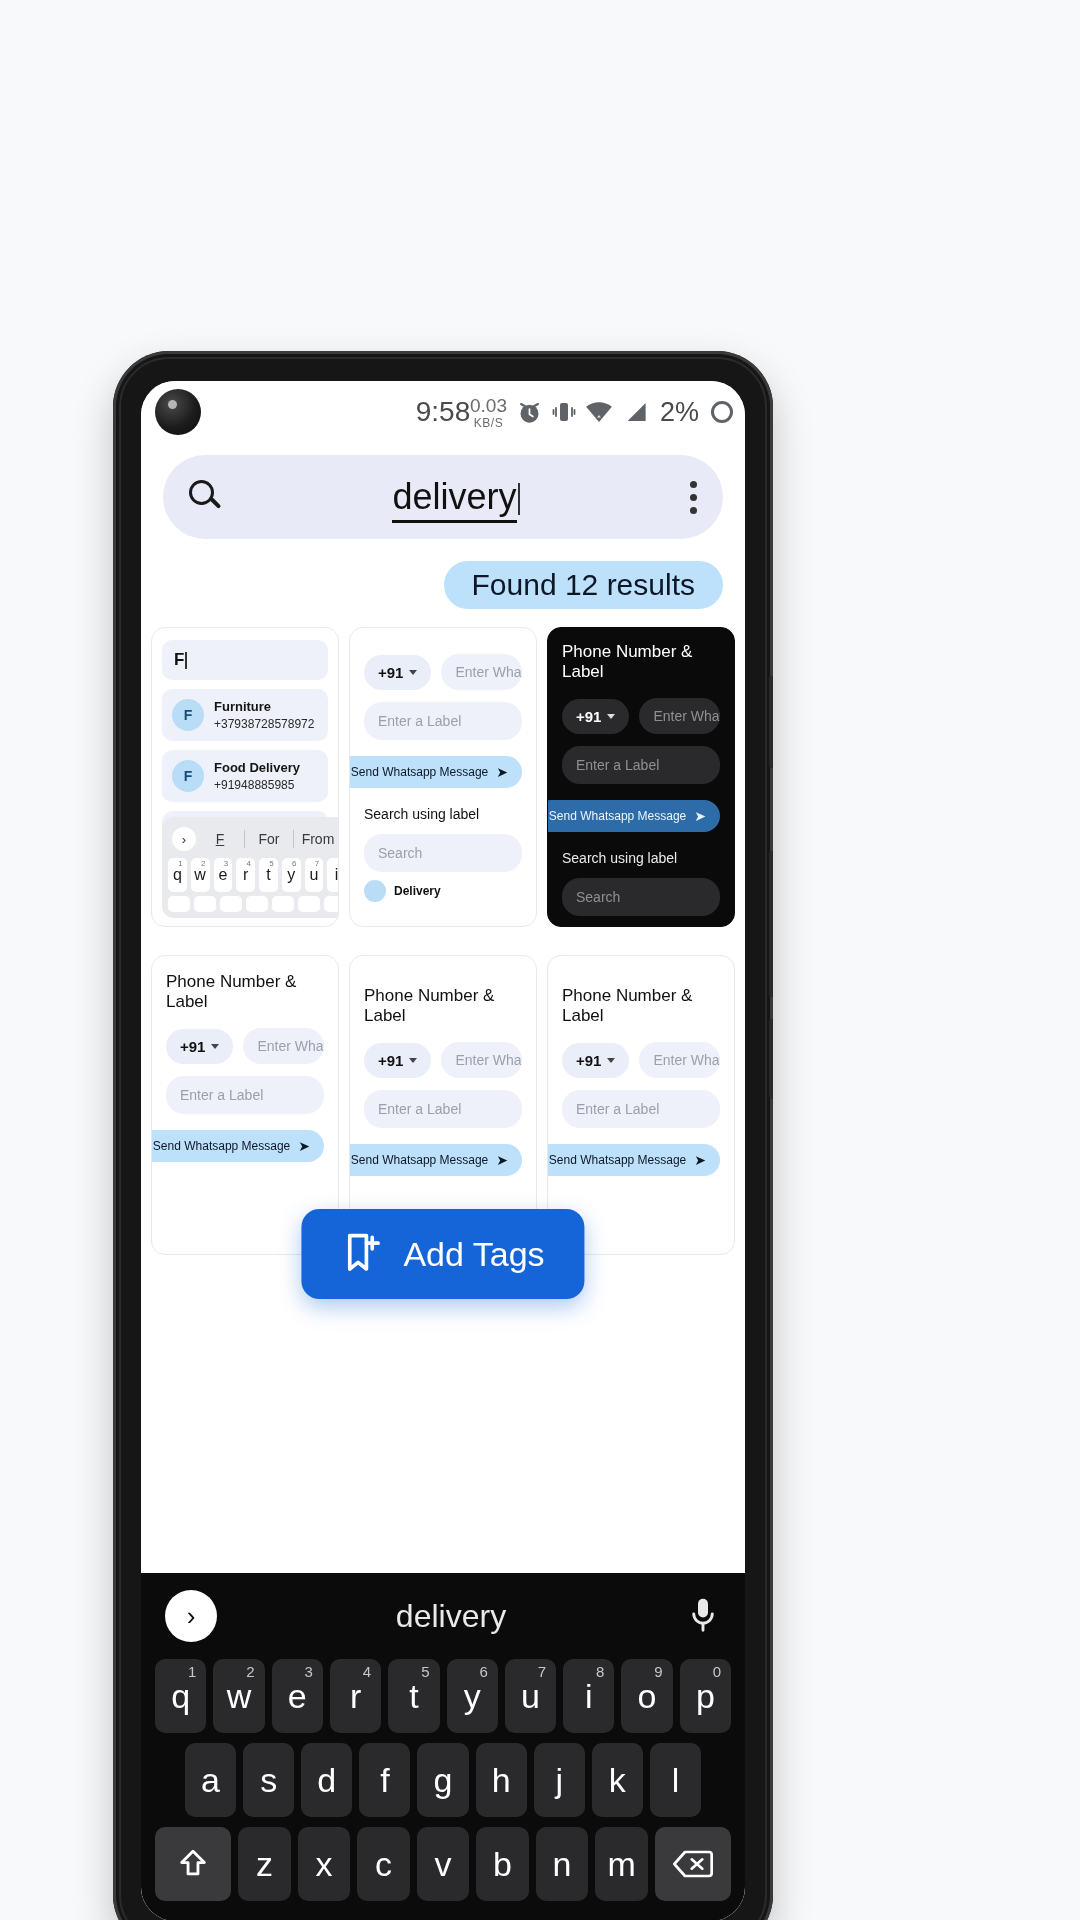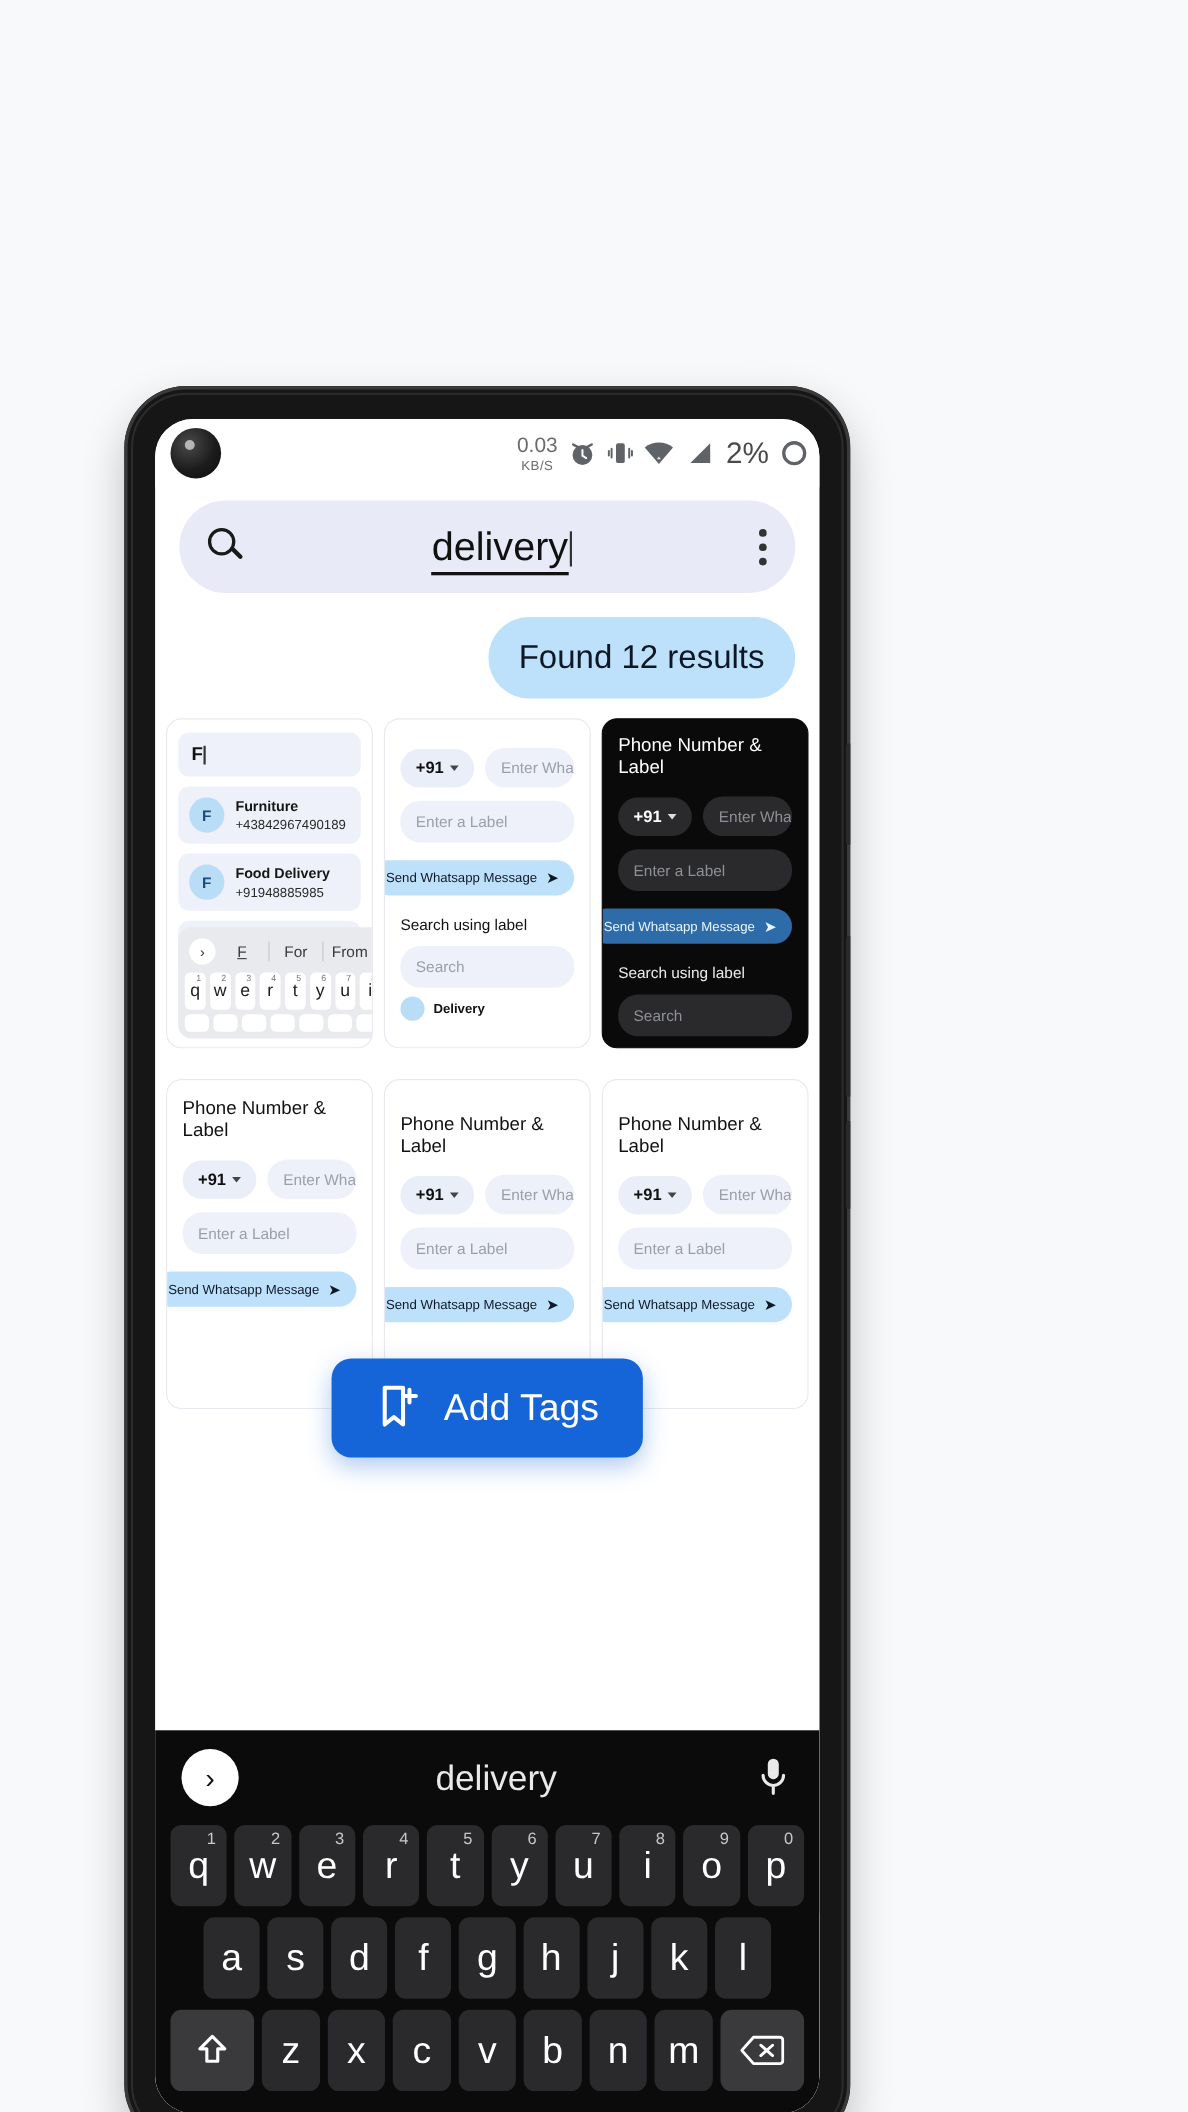--- a/index.html
+++ b/index.html
@@ -80,21 +80,21 @@
   }
   .squery .txt { border-bottom:3px solid #111; padding-bottom:3px; position:relative; }
   .squery .caret { display:inline-block; width:2px; height:32px; background:#333; vertical-align:-6px; margin-left:1px;}
   .kebab { width:8px; flex:0 0 auto; display:flex; flex-direction:column; gap:6px; align-items:center; }
   .kebab i { width:7px; height:7px; border-radius:50%; background:#333; display:block; }
 
   
   .chiprow { display:flex; justify-content:flex-end; padding: 22px 22px 0; }
   .chip {
     background:#bde1fb; color:#0e1726; font-size:30px;
-    padding: 20px 28px; border-radius:40px;
+    padding: 7px 28px; border-radius:40px;
   }
 
   
   .grid {
     padding: 18px 10px 0; display:grid; grid-template-columns: repeat(3, 1fr);
     gap: 10px; position:relative;
   }
   .card {
     height: 300px; border-radius: 14px; overflow:hidden; background:#fff;
     border:1px solid #e7e9ee; position:relative;
@@ -236,20 +236,21 @@
 
   <div class="phone">
     <div class="side-btn sb1"></div>
     <div class="side-btn sb2"></div>
     <div class="side-btn sb3"></div>
 
     <div class="screen">
 
       <div class="statusbar">
         <div class="camera"></div>
+        <div class="sb-time">9:58</div>
         <div class="sb-right">
           <div class="netspeed">
             <span class="v">0.03</span>
             <span class="u">KB/S</span>
           </div>
           <svg class="ic" width="27" height="27" viewBox="0 0 24 24">
             <circle cx="12" cy="13" r="8" fill="#5f6368"></circle>
             <path d="M12 9v4.5l3 2" stroke="#fff" stroke-width="1.6" fill="none" stroke-linecap="round"></path>
             <path d="M4.5 4.5l3.5 2M19.5 4.5l-3.5 2" stroke="#5f6368" stroke-width="2" stroke-linecap="round"></path>
           </svg>
@@ -295,21 +296,21 @@
         <div class="card">
           <div class="mini">
             <div class="sbar">
               <span>F</span>
                 <span class="cur"></span>
             </div>
             <div class="row">
               <div class="av">F</div>
               <div>
                 <div class="nm">Furniture</div>
-                <div class="ph">+43842967490189</div>
+                <div class="ph">+37938728578972</div>
               </div>
             </div>
             <div class="row">
               <div class="av">F</div>
               <div>
                 <div class="nm">Food Delivery</div>
                 <div class="ph">+91948885985</div>
               </div>
             </div>
             <div class="row">

